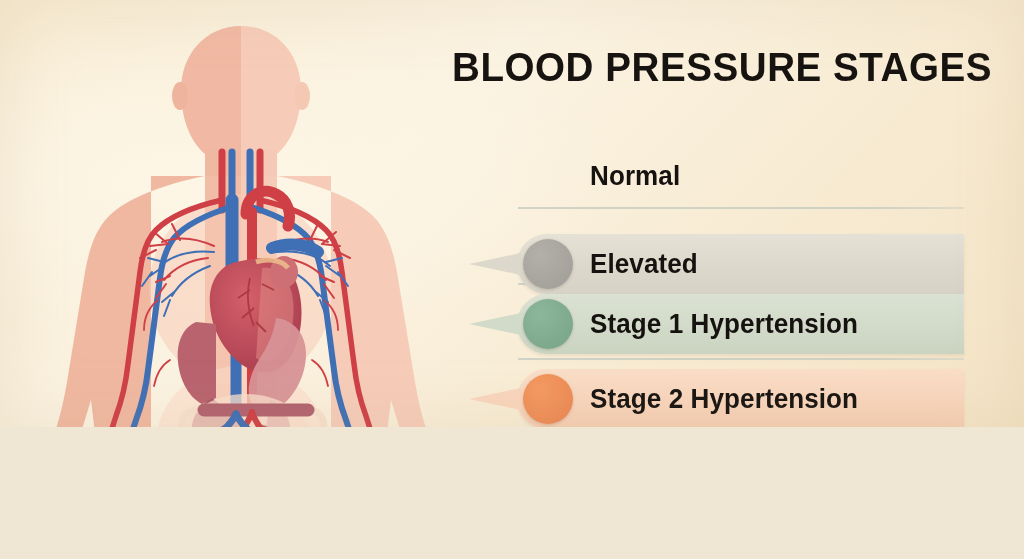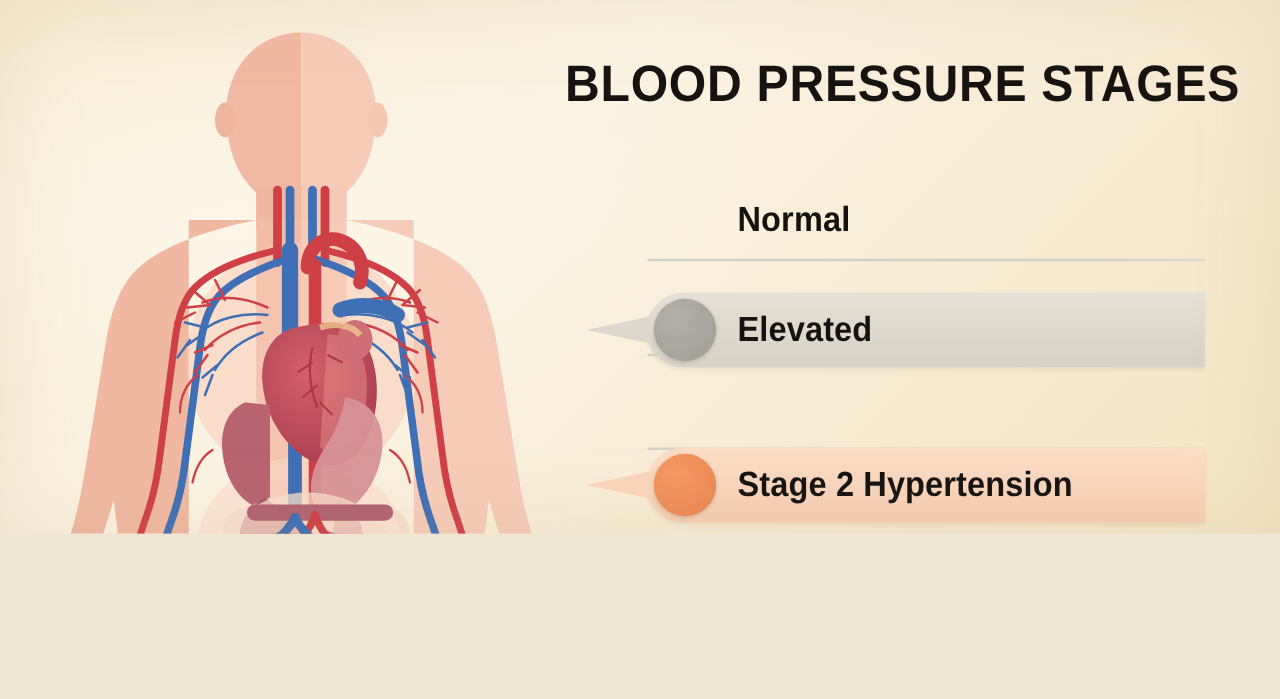--- a/index.html
+++ b/index.html
@@ -331,22 +331,30 @@
 
     <div class="row" style="top:228px">
       <div class="bar" style="background:linear-gradient(to bottom,#e5e1d6 0%,#dcd8cb 55%,#d6d2c5 100%)"></div>
       <svg class="pointer" viewBox="0 0 52 22">
         <path d="M0 11 L52 0 L52 22 Z" fill="#dcd8cb"></path>
       </svg>
       <div class="dot" style="background:radial-gradient(circle at 35% 32%,#b3b0aa,#a09d97)"></div>
       <div class="label">Elevated</div>
     </div>
 
-
-    <div class="row" style="top:352px">
+    <div class="row" style="top:288px">
+      <div class="bar" style="background:linear-gradient(to bottom,#dbe2d3 0%,#d2dac9 55%,#cbd4c1 100%)"></div>
+      <svg class="pointer" viewBox="0 0 52 22">
+        <path d="M0 11 L52 0 L52 22 Z" fill="#d2dac9"></path>
+      </svg>
+      <div class="dot" style="background:radial-gradient(circle at 35% 32%,#8db79b,#76a285)"></div>
+      <div class="label">Stage 1 Hypertension</div>
+    </div>
+
+    <div class="row" style="top:363px">
       <div class="bar" style="background:linear-gradient(to bottom,#fadec8 0%,#f8d5bc 55%,#f5cdb2 100%)"></div>
       <svg class="pointer" viewBox="0 0 52 22">
         <path d="M0 11 L52 0 L52 22 Z" fill="#f8d5bc"></path>
       </svg>
       <div class="dot" style="background:radial-gradient(circle at 35% 32%,#f49a62,#ea8450)"></div>
       <div class="label">Stage 2 Hypertension</div>
     </div>
 
   </div>
 

